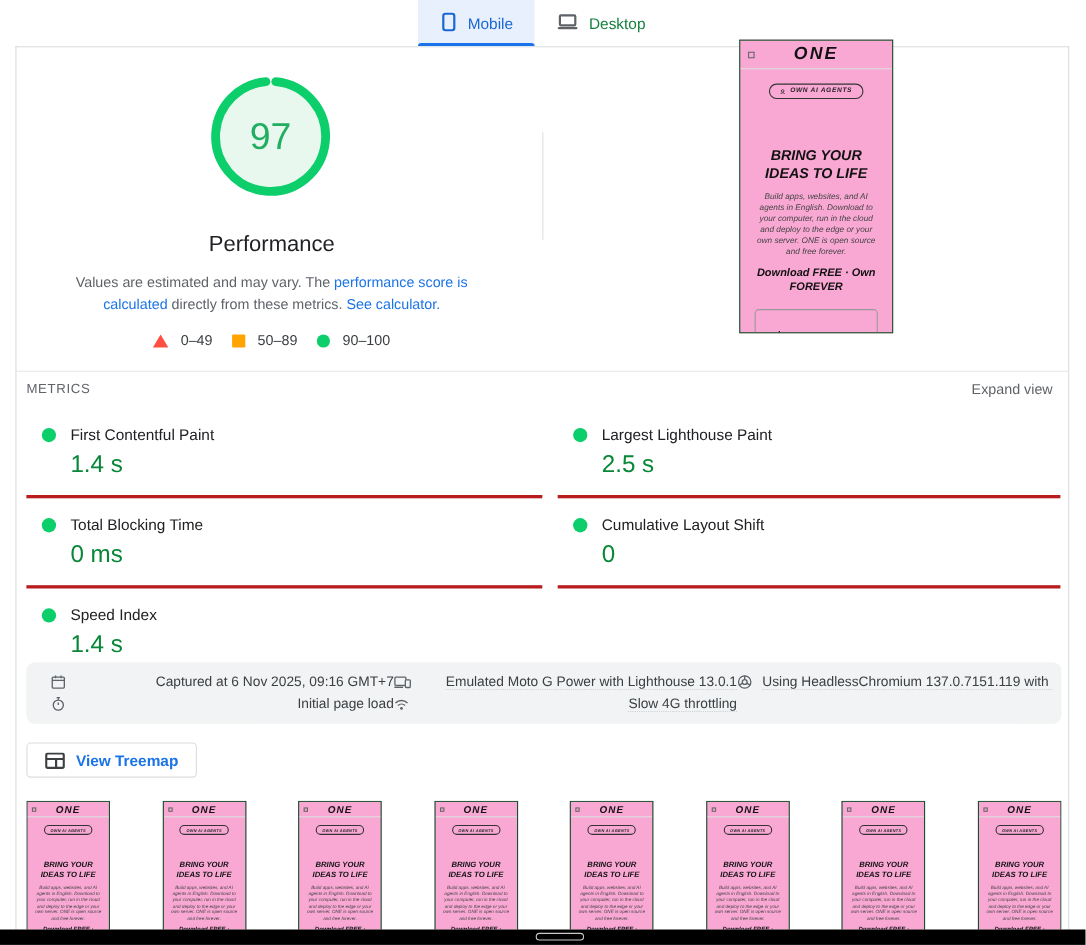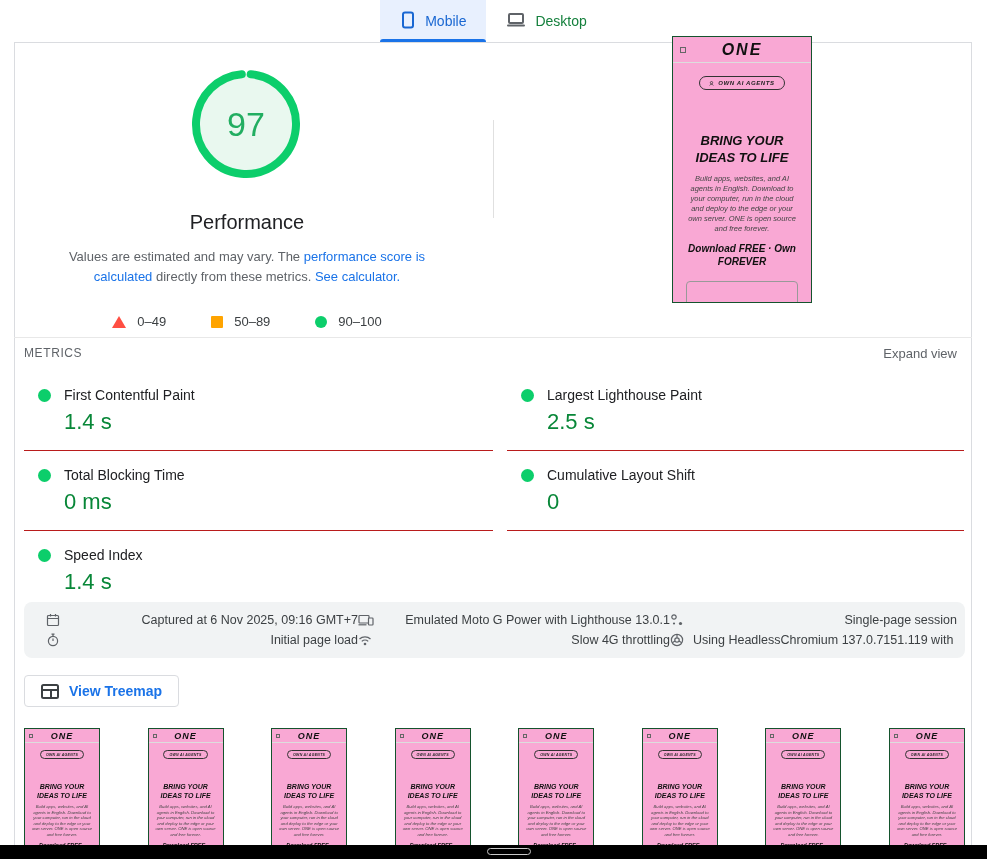--- a/index.html
+++ b/index.html
@@ -21,38 +21,38 @@
 
   
   .gauge-wrap { position:absolute; left:188px; top:66px; width:116px; height:116px; }
   .gauge-num { position:absolute; inset:0; display:flex; align-items:center; justify-content:center;
     font-size:34px; color:#22ae61; }
   .cat-title { position:absolute; left:66px; top:211px; width:362px; text-align:center;
     font-size:20px; color:#202124; }
   .disclaimer { position:absolute; left:63px; top:247px; width:368px; text-align:center;
     font-size:13px; line-height:20px; color:#5f6368; }
   .disclaimer a { color:#1a73e8; text-decoration:none; cursor:pointer; }
-  .legend { position:absolute; left:63px; top:314px; width:368px;
-    display:flex; justify-content:center; gap:45px; font-size:13px; color:#3c4043; }
+  .legend { position:absolute; left:63px; top:302px; width:368px;
+    display:flex; justify-content:center; gap:18px; font-size:13px; color:#3c4043; }
   .legend-item { display:flex; align-items:center; gap:11px; }
   .shape-triangle { width:0; height:0; border-left:7px solid transparent;
     border-right:7px solid transparent; border-bottom:12px solid #ff4e42; }
   .shape-square { width:12px; height:12px; background:#ffa400; border-radius:1px; }
   .shape-circle { width:12px; height:12px; background:#0cce6b; border-radius:50%; }
   .vdivider { position:absolute; left:493px; top:120px; width:1px; height:98px; background:#e0e0e0; }
 
   
   .metrics-topline { position:absolute; left:14px; top:337px; width:958px; height:1px; background:#e8e8e8; }
   .metrics-label { position:absolute; left:24px; top:346px; font-size:12px; letter-spacing:0.6px; color:#5f6368; }
   .expand-view { position:absolute; right:30px; top:346px; font-size:13px; color:#5f6368; cursor:pointer; }
   .mcol { position:absolute; top:371px; }
   .mcol-left  { left:24px;  width:469px; }
   .mcol-right { left:507px; width:457px; }
   .mrow { padding:16px 0 15px 0; }
-  .mrow.bordered { border-bottom:1px solid #b91c1c; }
+  .mrow.bordered { border-bottom:3px solid #b91c1c; }
   .mhead { display:flex; align-items:center; gap:13px; padding-left:14px;
     font-size:14px; color:#202124; }
   .mdot { width:13px; height:13px; border-radius:50%; background:#0cce6b; flex:none; }
   .mval { margin:6px 0 0 40px; font-size:22px; color:#088738; }
 
   
   .runtime { position:absolute; left:24px; top:602px; width:941px; height:56px;
     background:#f1f3f4; border-radius:8px;
     display:grid; grid-auto-flow:column; grid-template-rows:repeat(2,1fr);
     grid-template-columns:312px 312px 1fr; align-items:center;
@@ -257,28 +257,20 @@
   </div>
   <div class="rt-item">
     <svg width="14" height="14" viewBox="0 0 14 14">
         <path d="M1.5 6 a8 8 0 0 1 11 0 M3.8 8.4 a4.6 4.6 0 0 1 6.4 0" fill="none" stroke="#5f6368" stroke-width="1.3"></path>
         <circle cx="7" cy="11" r="1.3" fill="#5f6368"></circle>
       </svg>
     <span class="rt-u">Slow 4G throttling</span>
   </div>
   <div class="rt-item">
     <svg width="14" height="14" viewBox="0 0 14 14">
-        <circle cx="4" cy="4" r="2.2" fill="none" stroke="#5f6368" stroke-width="1.2"></circle>
-        <circle cx="10.5" cy="10.5" r="1.6" fill="#5f6368"></circle>
-        <circle cx="4" cy="10.5" r="1.1" fill="#5f6368"></circle>
-      </svg>
-    <span class="rt-u">Single-page session</span>
-  </div>
-  <div class="rt-item">
-    <svg width="14" height="14" viewBox="0 0 14 14">
         <circle cx="7" cy="7" r="5.6" fill="none" stroke="#5f6368" stroke-width="1.2"></circle>
         <circle cx="7" cy="7" r="2.2" fill="none" stroke="#5f6368" stroke-width="1.2"></circle>
         <path d="M7 1.4 V4.8 M2.2 9.8 L5.1 8 M11.8 9.8 L8.9 8" stroke="#5f6368" stroke-width="1.2"></path>
       </svg>
     <span class="rt-u">Using HeadlessChromium 137.0.7151.119 with lr</span>
   </div>
 </div>
 
 <button class="treemap-btn">
   <svg width="18" height="15" viewBox="0 0 18 15">

